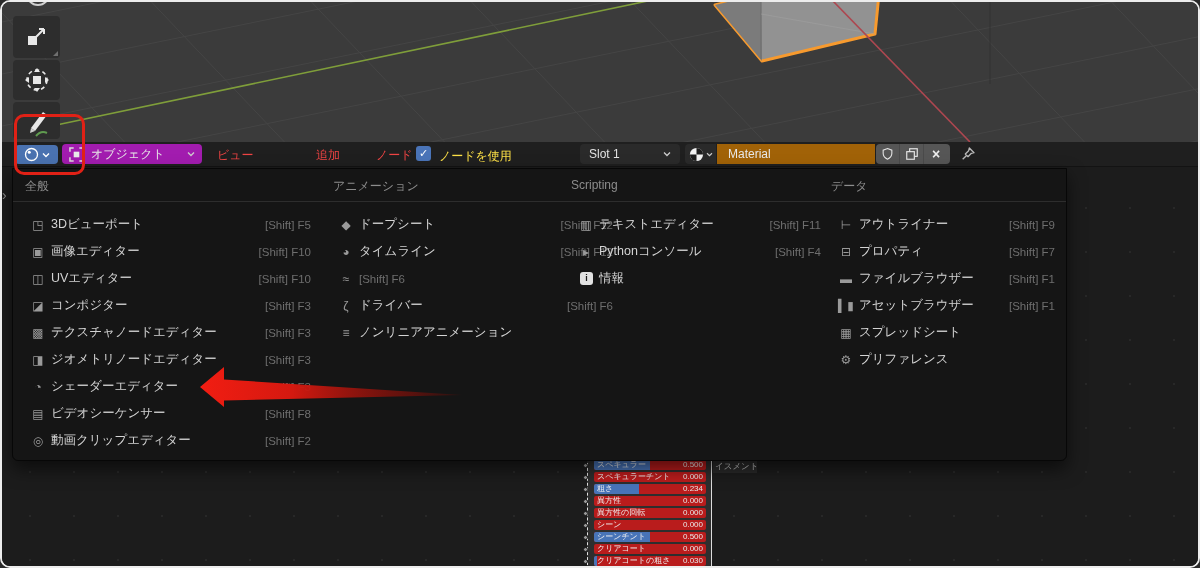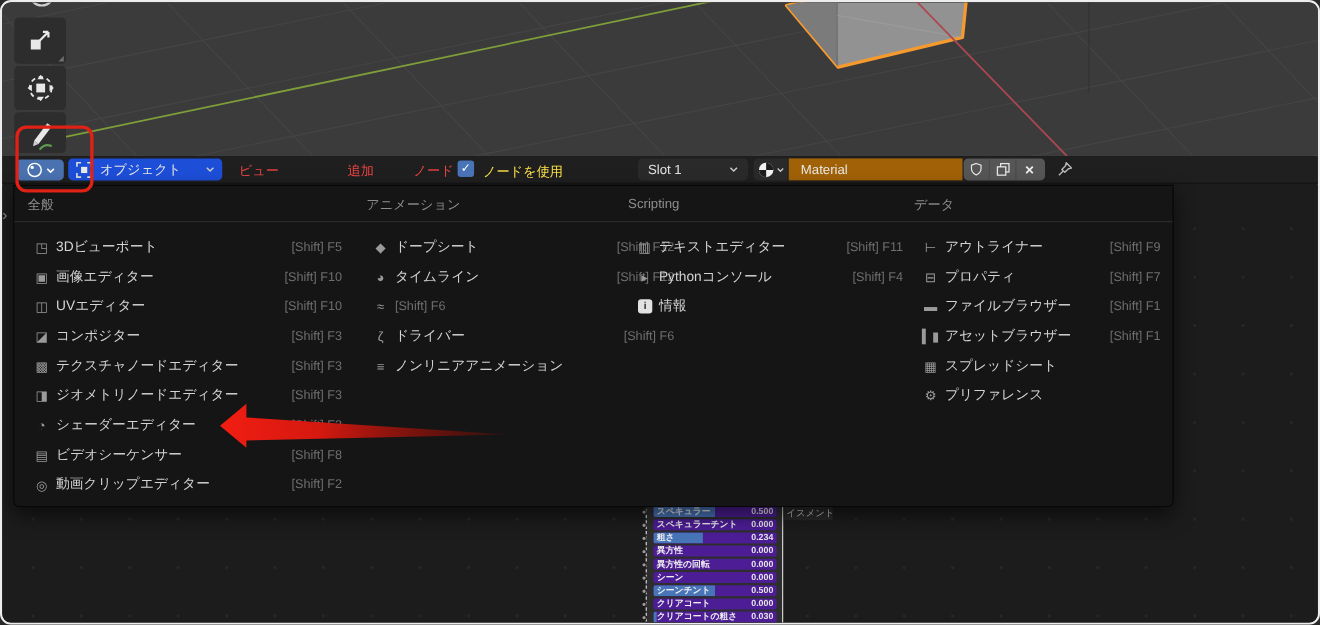--- a/index.html
+++ b/index.html
@@ -11,21 +11,21 @@
   .toolbtn{position:absolute;left:11px;width:47px;background:#2d2d2d;border-radius:4px;}
   .toolbtn svg{display:block;margin:auto;}
   .corner-tri{position:absolute;right:2px;bottom:2px;width:0;height:0;
               border-left:5px solid transparent;border-bottom:5px solid #6f6f6f;}
   
   .header{position:absolute;left:0;top:140px;width:1200px;height:25px;background:#1f1f1f;
           border-bottom:1px solid #131313;}
   .hbtn{position:absolute;display:flex;align-items:center;border-radius:4px;}
   .hmenu{position:absolute;top:5px;font-size:12px;color:#ef4444;cursor:default;}
   .editor-type{left:13px;top:3px;width:43px;height:19px;background:#4a72b0;justify-content:center;gap:3px;}
-  .obj-dd{left:60px;top:2px;width:140px;height:20px;background:#1d4ed8;padding:0 7px;gap:7px;}
+  .obj-dd{left:60px;top:2px;width:140px;height:20px;background:#a21caf;padding:0 7px;gap:7px;}
   .obj-dd .lbl{font-size:12px;color:#e6e6e6;flex:1;}
   .checkbox{position:absolute;left:414px;top:144px;width:15px;height:15px;background:#4a74b8;
             border-radius:3px;color:#fff;font-size:11px;line-height:15px;text-align:center;font-weight:bold;}
   .use-nodes{position:absolute;left:437px;top:146px;font-size:12px;color:#fde047;}
   .slot-dd{left:578px;top:2px;width:100px;height:20px;background:#2a2a2a;padding:0 9px;}
   .slot-dd .lbl{font-size:12px;color:#e3e3e3;flex:1;}
   .sphere-btn{left:683px;top:2px;width:31px;height:20px;background:#2a2a2a;border-radius:4px 0 0 4px;
               justify-content:center;gap:2px;}
   .mat-field{left:715px;top:2px;width:158px;height:20px;background:#a16207;border-radius:0;padding:0 11px;}
   .mat-field .lbl{font-size:12px;color:#e8e8e8;}
@@ -49,21 +49,21 @@
   .mi-row{display:flex;align-items:center;height:27px;padding-left:8px;}
   .mi-ic{width:26px;text-align:center;font-size:12px;color:#9a9a9a;flex:none;}
   .mi-lb{font-size:12.5px;color:#d4d4d4;flex:1;white-space:nowrap;}
   .mi-sc{font-size:11.5px;color:#6e6e6e;padding-right:10px;white-space:nowrap;}
   [data-name="info-icon"]{width:13px;height:13px;margin:0 6px 0 7px;background:#e2e2e2;color:#1d1d1d;
       border-radius:3px;font-size:9px;font-weight:bold;line-height:13px;text-align:center;}
   
   .node{position:absolute;left:585px;top:456px;width:125px;height:112px;background:#2e2e2e;
         border-left:1.5px dashed #e0e0e0;border-right:1.5px solid #dcdcdc;z-index:5;}
   .srow{position:relative;margin:2px 0 0 6px;width:112px;height:10px;}
-  .slider{position:absolute;inset:0;background:#4c1d95;border-radius:2px;overflow:hidden;font-weight:bold;}
+  .slider{position:absolute;inset:0;background:#b91c1c;border-radius:2px;overflow:hidden;}
   .sfill{position:absolute;left:0;top:0;bottom:0;background:#4874b8;}
   .slbl{position:absolute;left:3px;top:0;font-size:8px;line-height:10px;color:#f0f0f0;white-space:nowrap;}
   .sval{position:absolute;right:3px;top:0;font-size:8px;line-height:10px;color:#e8e8e8;}
   .sock{position:absolute;left:-11px;top:2.5px;width:5px;height:5px;border-radius:50%;
         background:#9a9a9a;border:1px solid #1a1a1a;}
   .cutlabel{position:absolute;left:711px;top:457px;width:44px;height:14px;background:#2a2a2a;
             font-size:8.5px;line-height:14px;color:#c8c8c8;padding-left:2px;white-space:nowrap;
             overflow:hidden;z-index:4;}
   
   .red-rect{position:absolute;left:12px;top:112px;width:71px;height:61px;border:3.5px solid #e02116;

